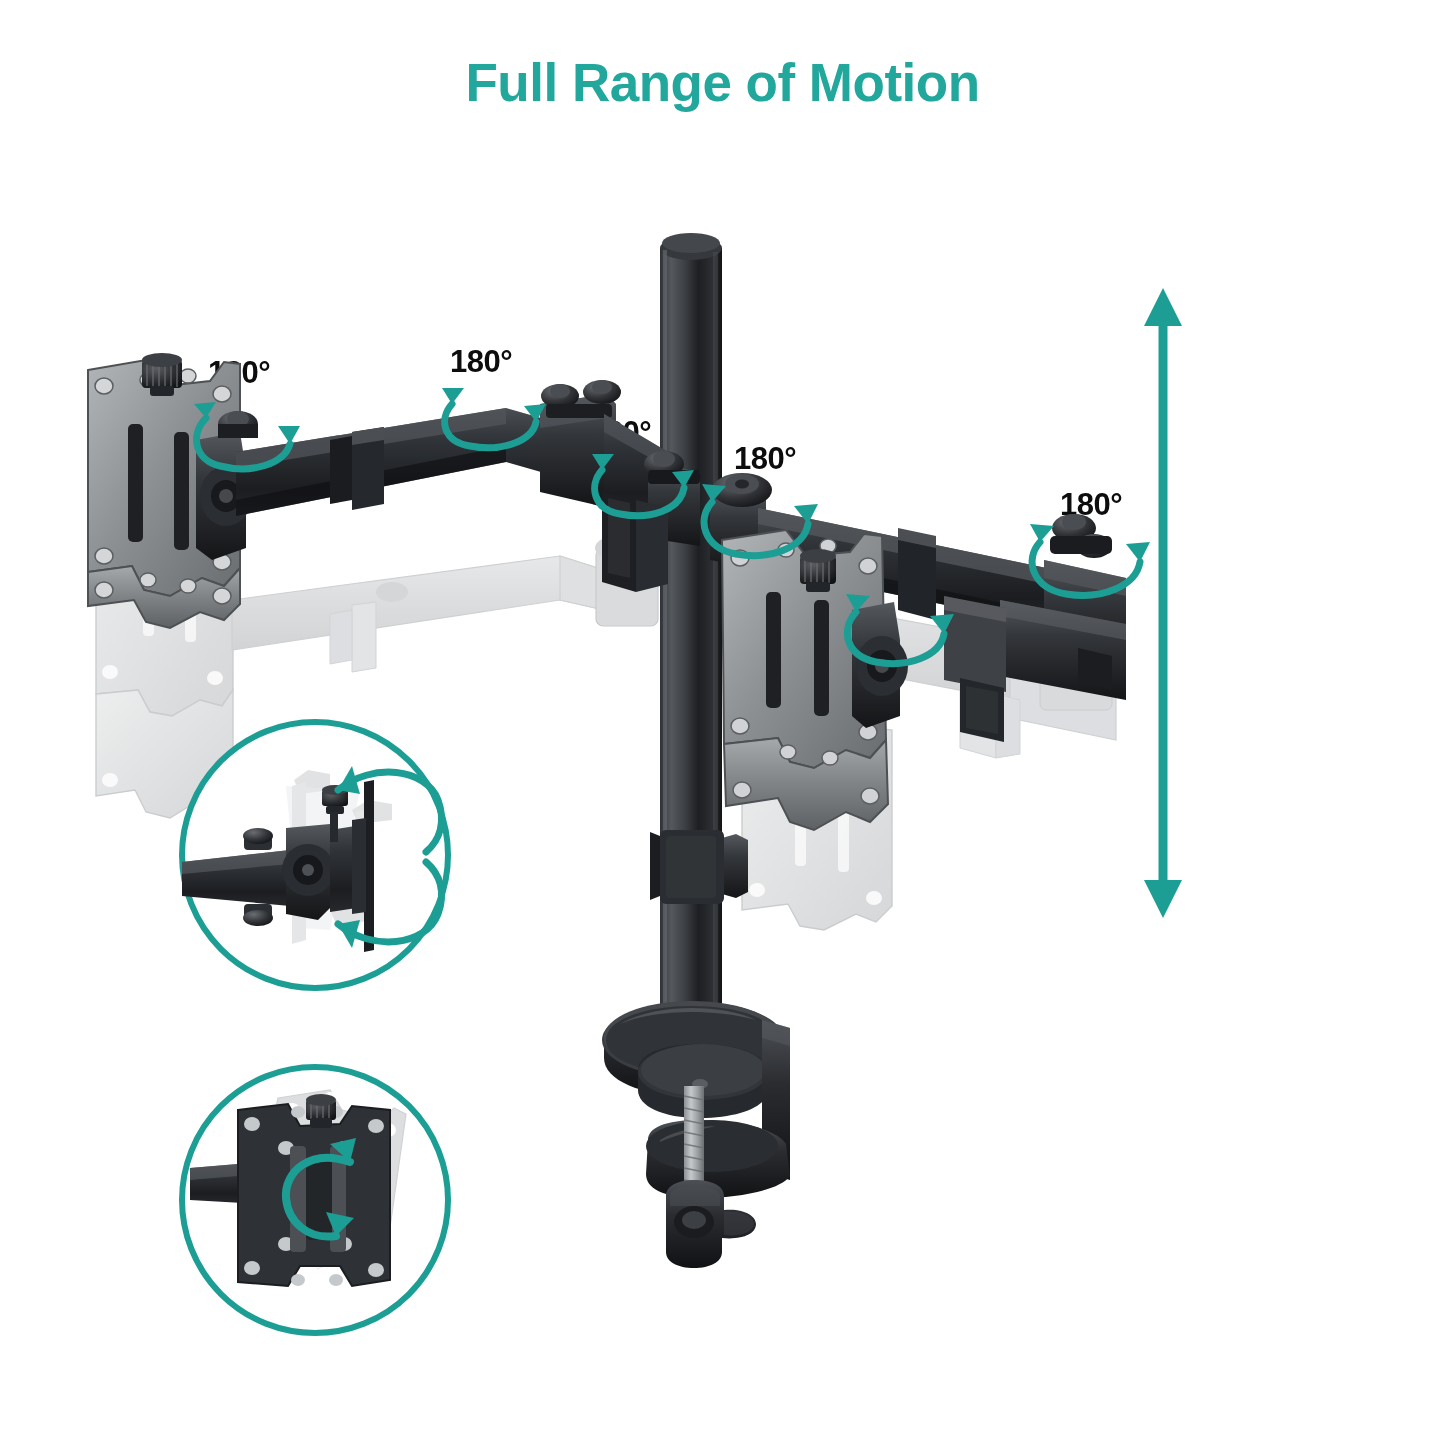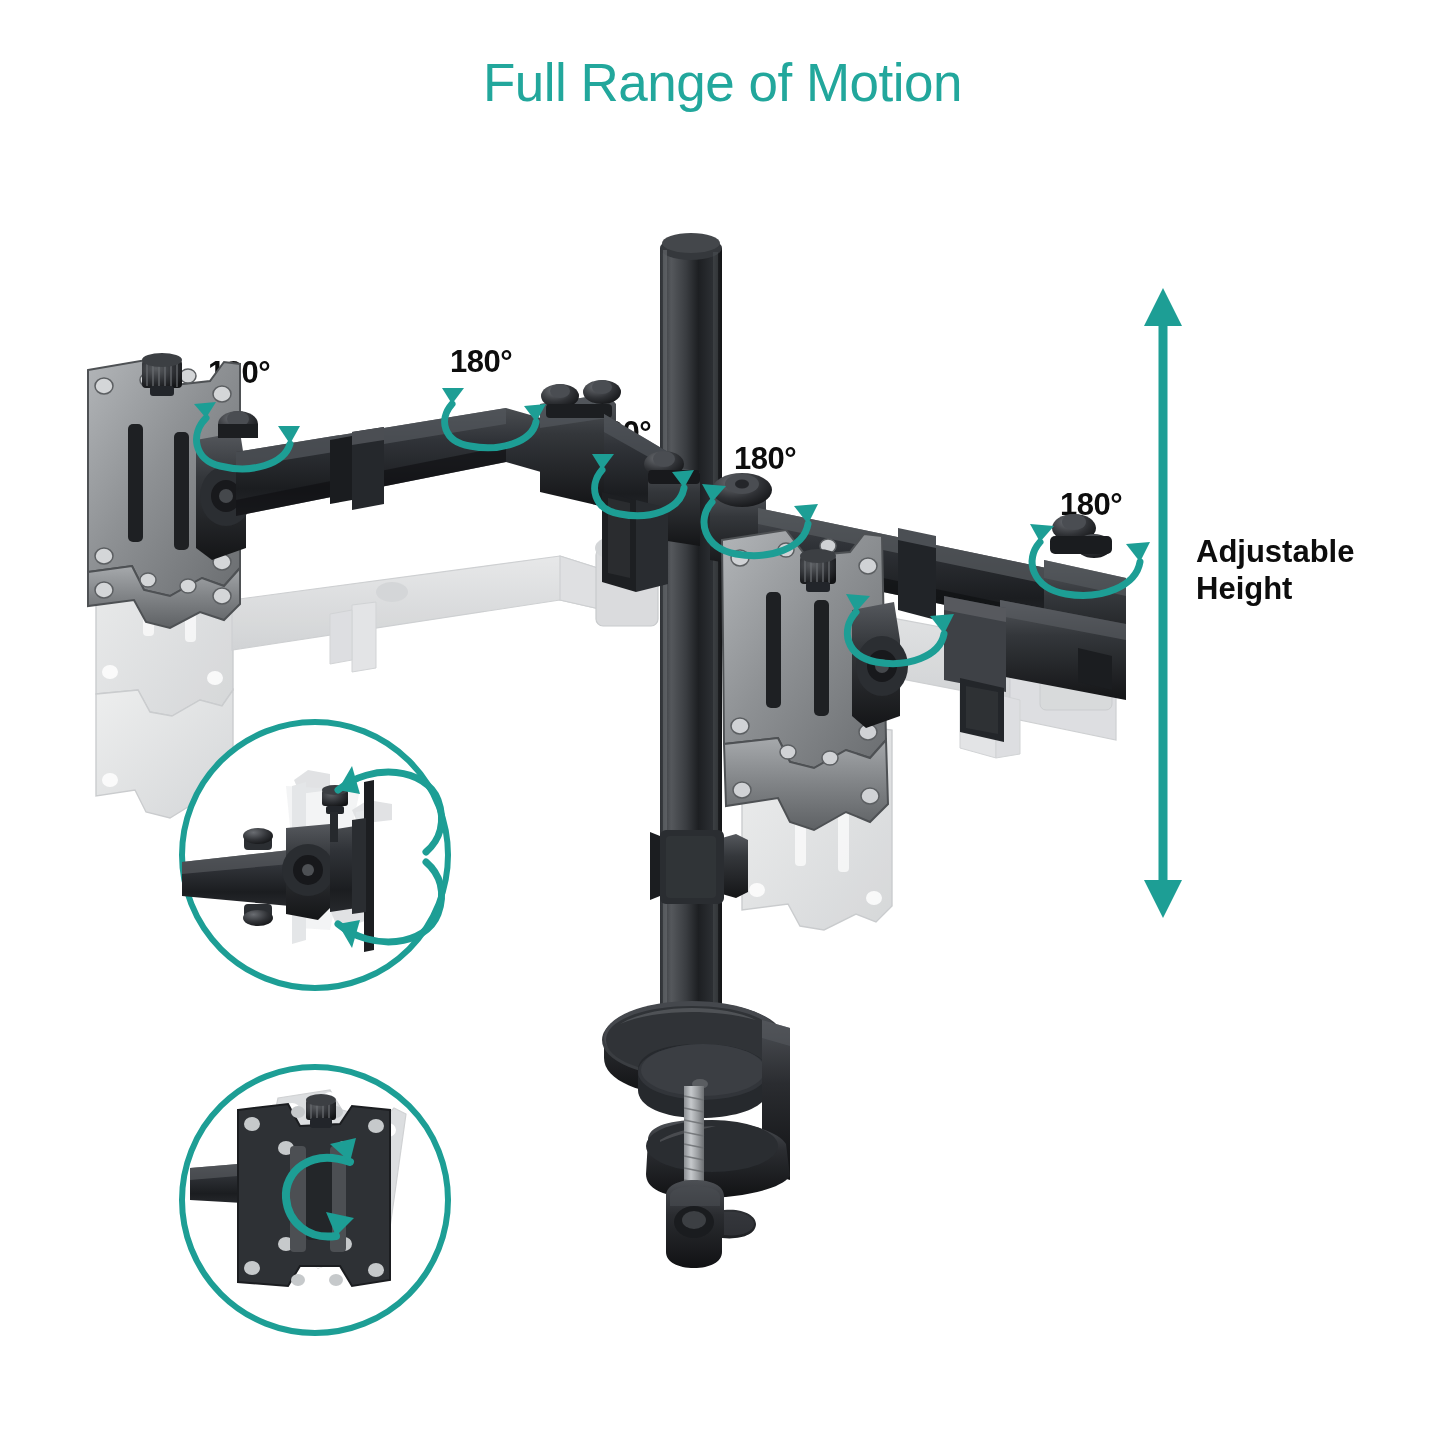--- a/index.html
+++ b/index.html
@@ -4,21 +4,21 @@
 <style>
   html,body{margin:0;padding:0;background:#ffffff;}
   body{
     width:1445px;height:1445px;position:relative;overflow:hidden;
     font-family:"Liberation Sans","DejaVu Sans",sans-serif;
     background:#ffffff;
   }
   #stage{position:absolute;inset:0;width:1445px;height:1445px;}
   #title{
     position:absolute;left:0;top:52px;width:1445px;text-align:center;
-    font-size:53px;font-weight:normal;letter-spacing:-0.5px;
+    font-size:53px;font-weight:bold;letter-spacing:-0.5px;
     color:#22a79c;
     font-family:"Liberation Sans","DejaVu Sans",sans-serif;
   }
   .deg-label{
     position:absolute;font-weight:bold;color:#0d0d0d;
     font-size:31px;letter-spacing:-0.5px;white-space:nowrap;
     font-family:"Liberation Sans","DejaVu Sans",sans-serif;
   }
   #adj-label{
     position:absolute;left:1196px;top:534px;width:220px;
@@ -511,18 +511,14 @@
     </g>
   </svg>
 
   <div class="deg-label" style="left:208px;top:355px;">180°</div>
   <div class="deg-label" style="left:450px;top:344px;">180°</div>
   <div class="deg-label" style="left:589px;top:415px;">180°</div>
   <div class="deg-label" style="left:734px;top:441px;">180°</div>
   <div class="deg-label" style="left:868px;top:553px;">180°</div>
   <div class="deg-label" style="left:1060px;top:487px;">180°</div>
 
-  <div id="adj-label">
-    <div>Adjustable</div>
-    <div>Height</div>
-  </div>
 
 </div>
 
 </body></html>

